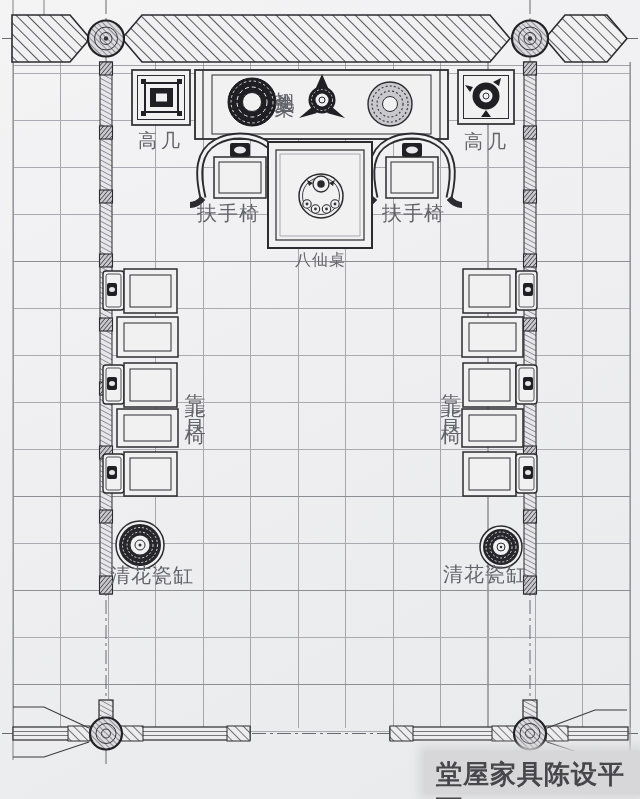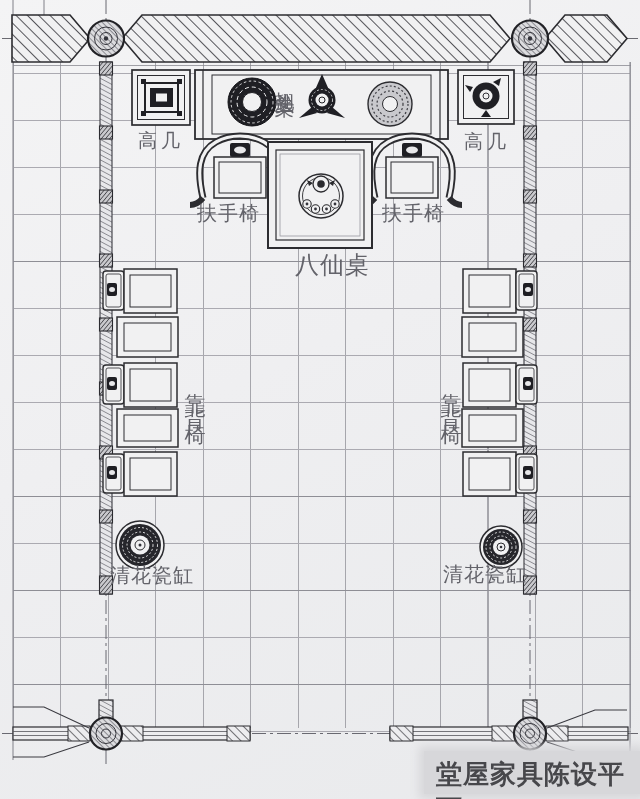--- a/index.html
+++ b/index.html
@@ -6,21 +6,21 @@
   body{width:640px;height:799px;overflow:hidden;font-family:"Liberation Sans",sans-serif;}
   .plan{position:relative;width:640px;height:799px;
         background:linear-gradient(155deg,#f4f4f5 0%,#efeff1 45%,#e9eaec 100%);}
   .gridv,.gridh{position:absolute;pointer-events:none;}
   .gridv{left:13px;top:62px;width:618px;height:666px;
          background-image:repeating-linear-gradient(to right,#a6a6ac 0 1px,transparent 1px 47.45px);}
   .gridh{left:13px;top:73px;width:618px;height:659px;
          background-image:repeating-linear-gradient(to bottom,#abaab1 0 1px,transparent 1px 47px);}
   .dline{position:absolute;left:13px;width:618px;height:1px;background:#84848c;opacity:.75;}
   svg.draw{position:absolute;left:0;top:0;}
-  .lbl{position:absolute;color:#63636a;letter-spacing:1px;line-height:1.05;white-space:nowrap;}
+  .lbl{position:absolute;color:#63636a;letter-spacing:1px;line-height:1.05;white-space:nowrap;font-family:Liberation Serif, serif;}
   .vlbl{writing-mode:vertical-rl;text-orientation:upright;}
   .titleband{position:absolute;left:424px;top:751px;width:216px;height:43px;
              background:#d7d7da;box-shadow:0 0 9px 5px #d7d7da;}
   .titletext{position:absolute;left:436px;top:757px;font-size:26px;color:#47474b;
              letter-spacing:1px;font-weight:bold;}
 </style>
 </head>
 <body>
 
 <div class="plan">
@@ -339,21 +339,21 @@
         <circle cx="530" cy="733.5" r="4.5" fill="none" stroke="#33333a" stroke-width="1"></circle>
       </g>
     </g>
   </svg>
 
   <div class="lbl" style="left:138px;top:131px;font-size:19px;letter-spacing:4px">高几</div>
   <div class="lbl" style="left:464px;top:132px;font-size:19px;letter-spacing:4px">高几</div>
   <div class="lbl vlbl" style="left:274px;top:76px;font-size:20px;letter-spacing:2px">翘头案</div>
   <div class="lbl" style="left:197px;top:203px;font-size:20px">扶手椅</div>
   <div class="lbl" style="left:382px;top:203px;font-size:20px">扶手椅</div>
-  <div class="lbl" style="left:295px;top:252px;font-size:24px">八仙桌</div>
+  <div class="lbl" style="left:295px;top:252px;font-size:16px">八仙桌</div>
   <div class="lbl vlbl" style="left:184px;top:377px;font-size:21px;letter-spacing:15px">靠背椅</div>
   <div class="lbl vlbl" style="left:440px;top:377px;font-size:21px;letter-spacing:15px">靠背椅</div>
   <div class="lbl" style="left:110px;top:565px;font-size:20px">清花瓷缸</div>
   <div class="lbl" style="left:443px;top:564px;font-size:20px">清花瓷缸</div>
 
   <div class="titleband"></div>
   <div class="titletext">堂屋家具陈设平面</div>
 </div>
 
 </body></html>

